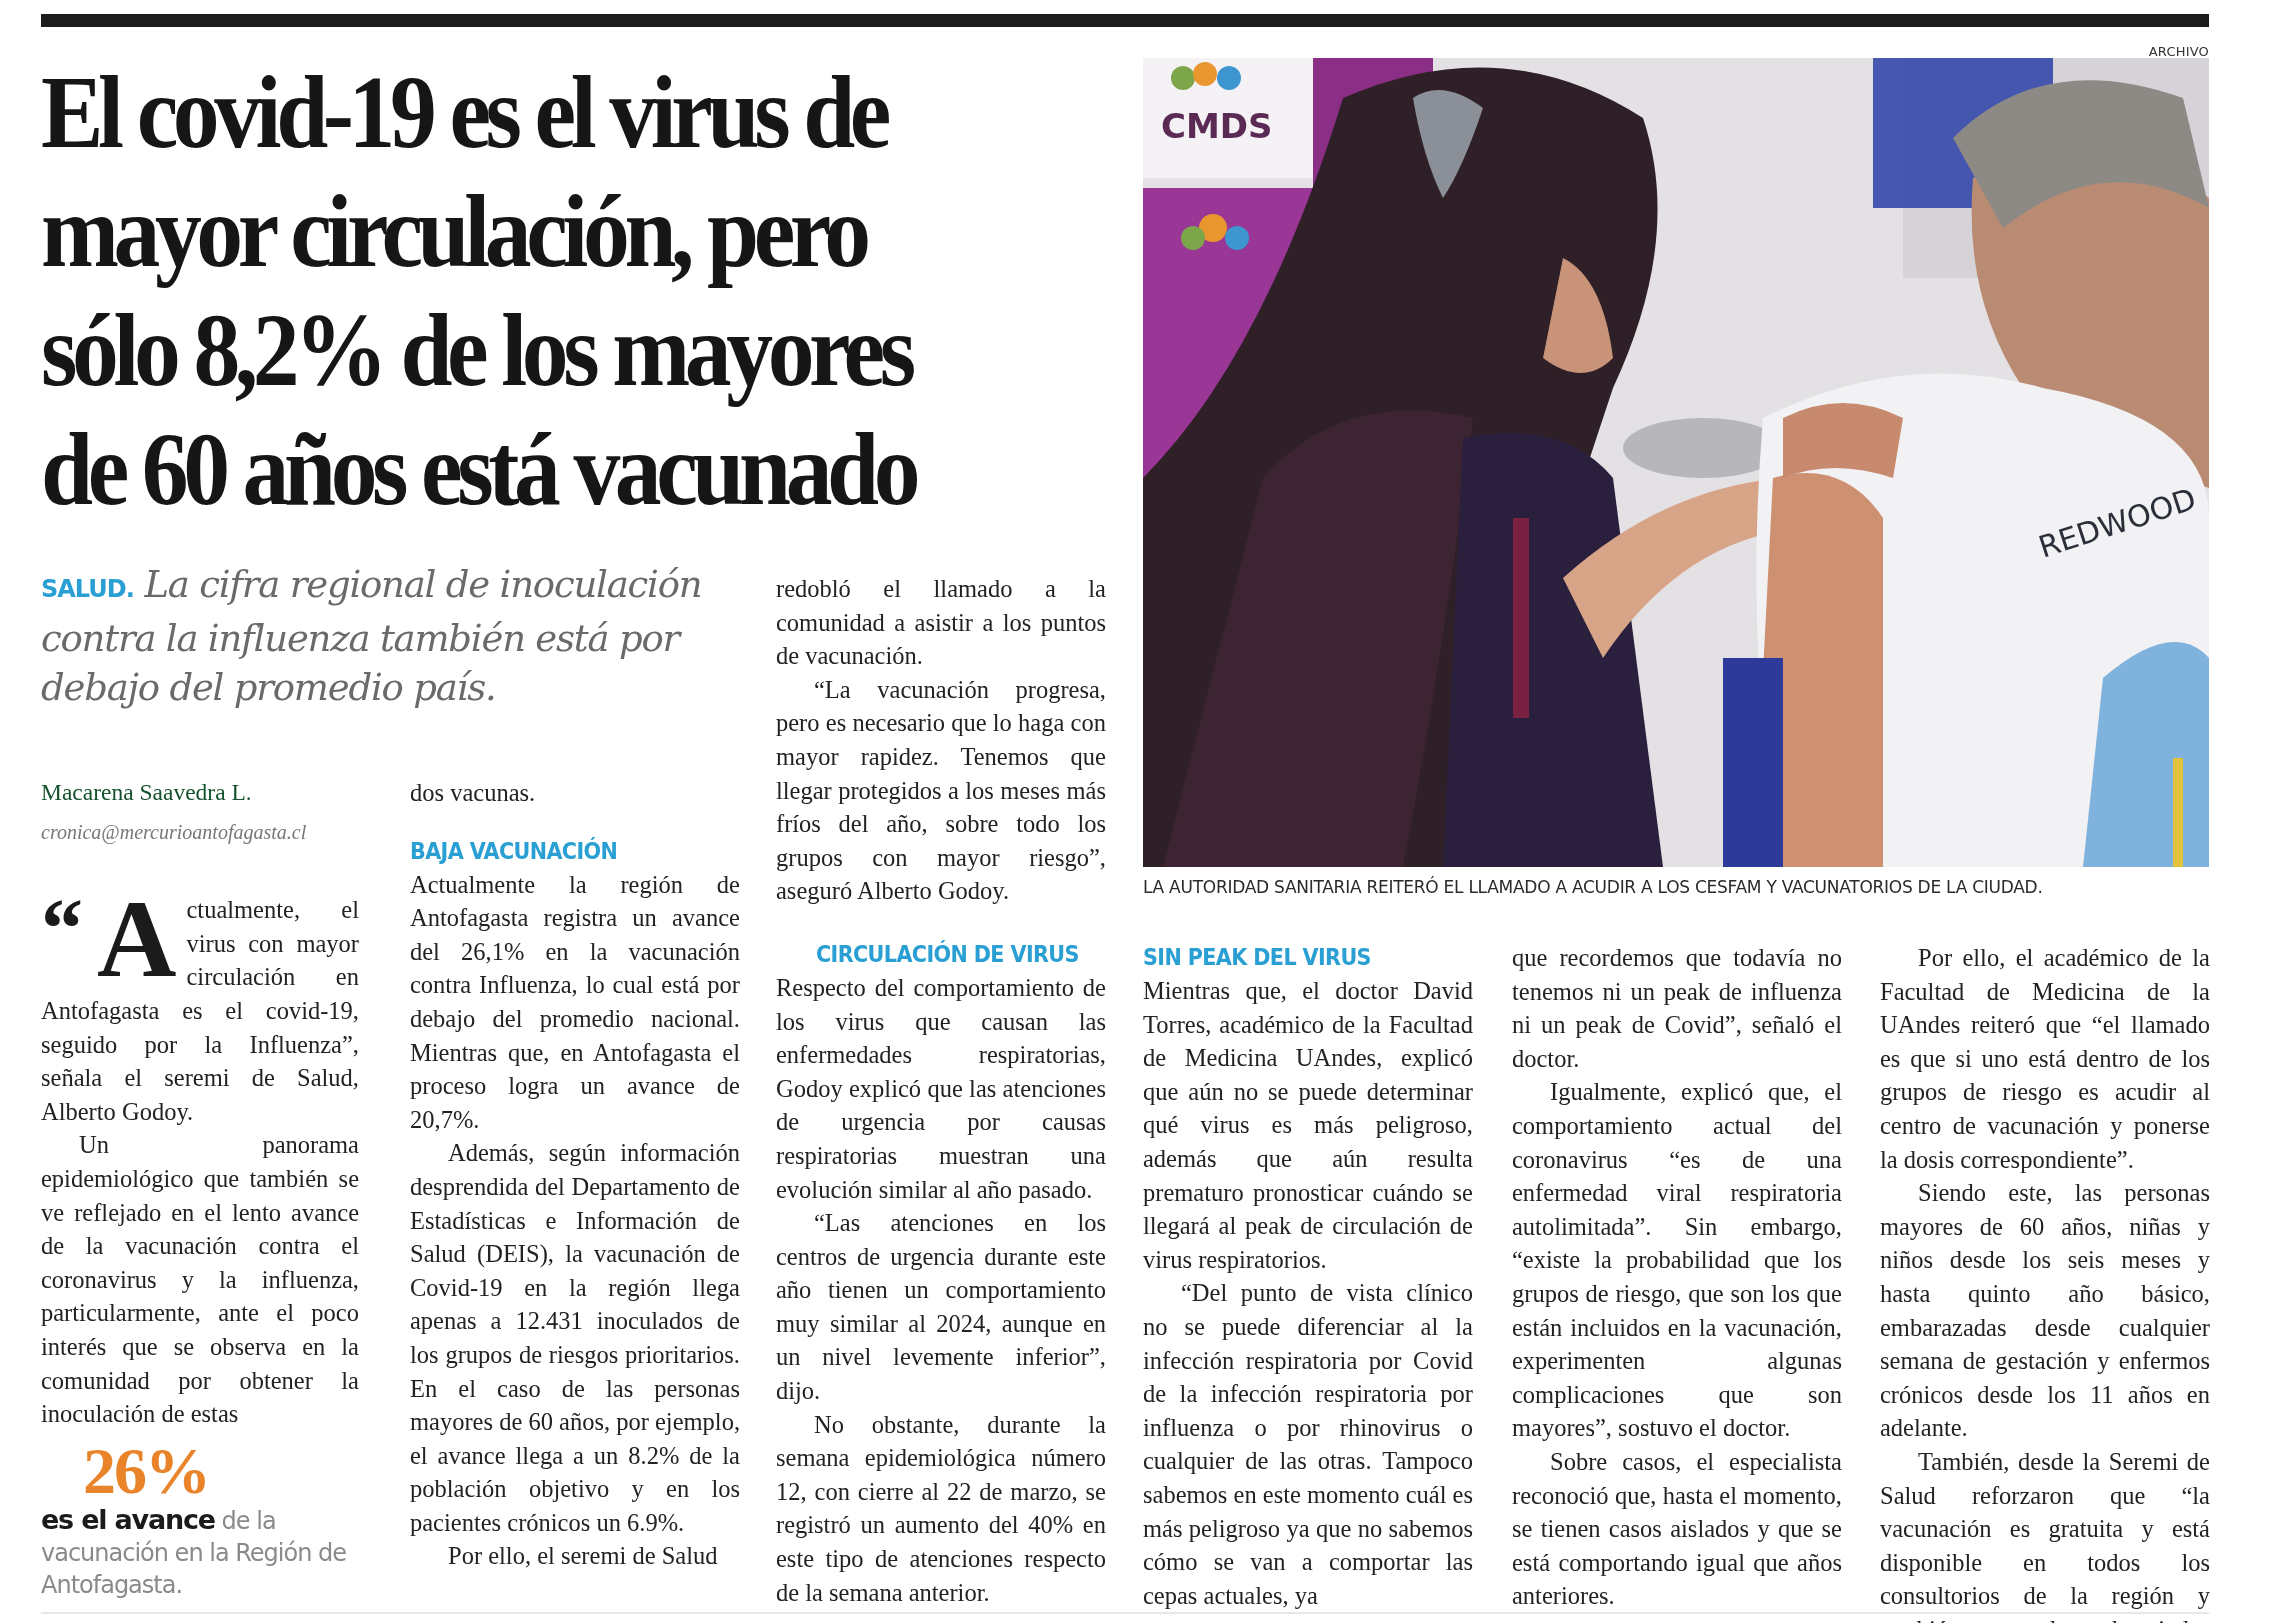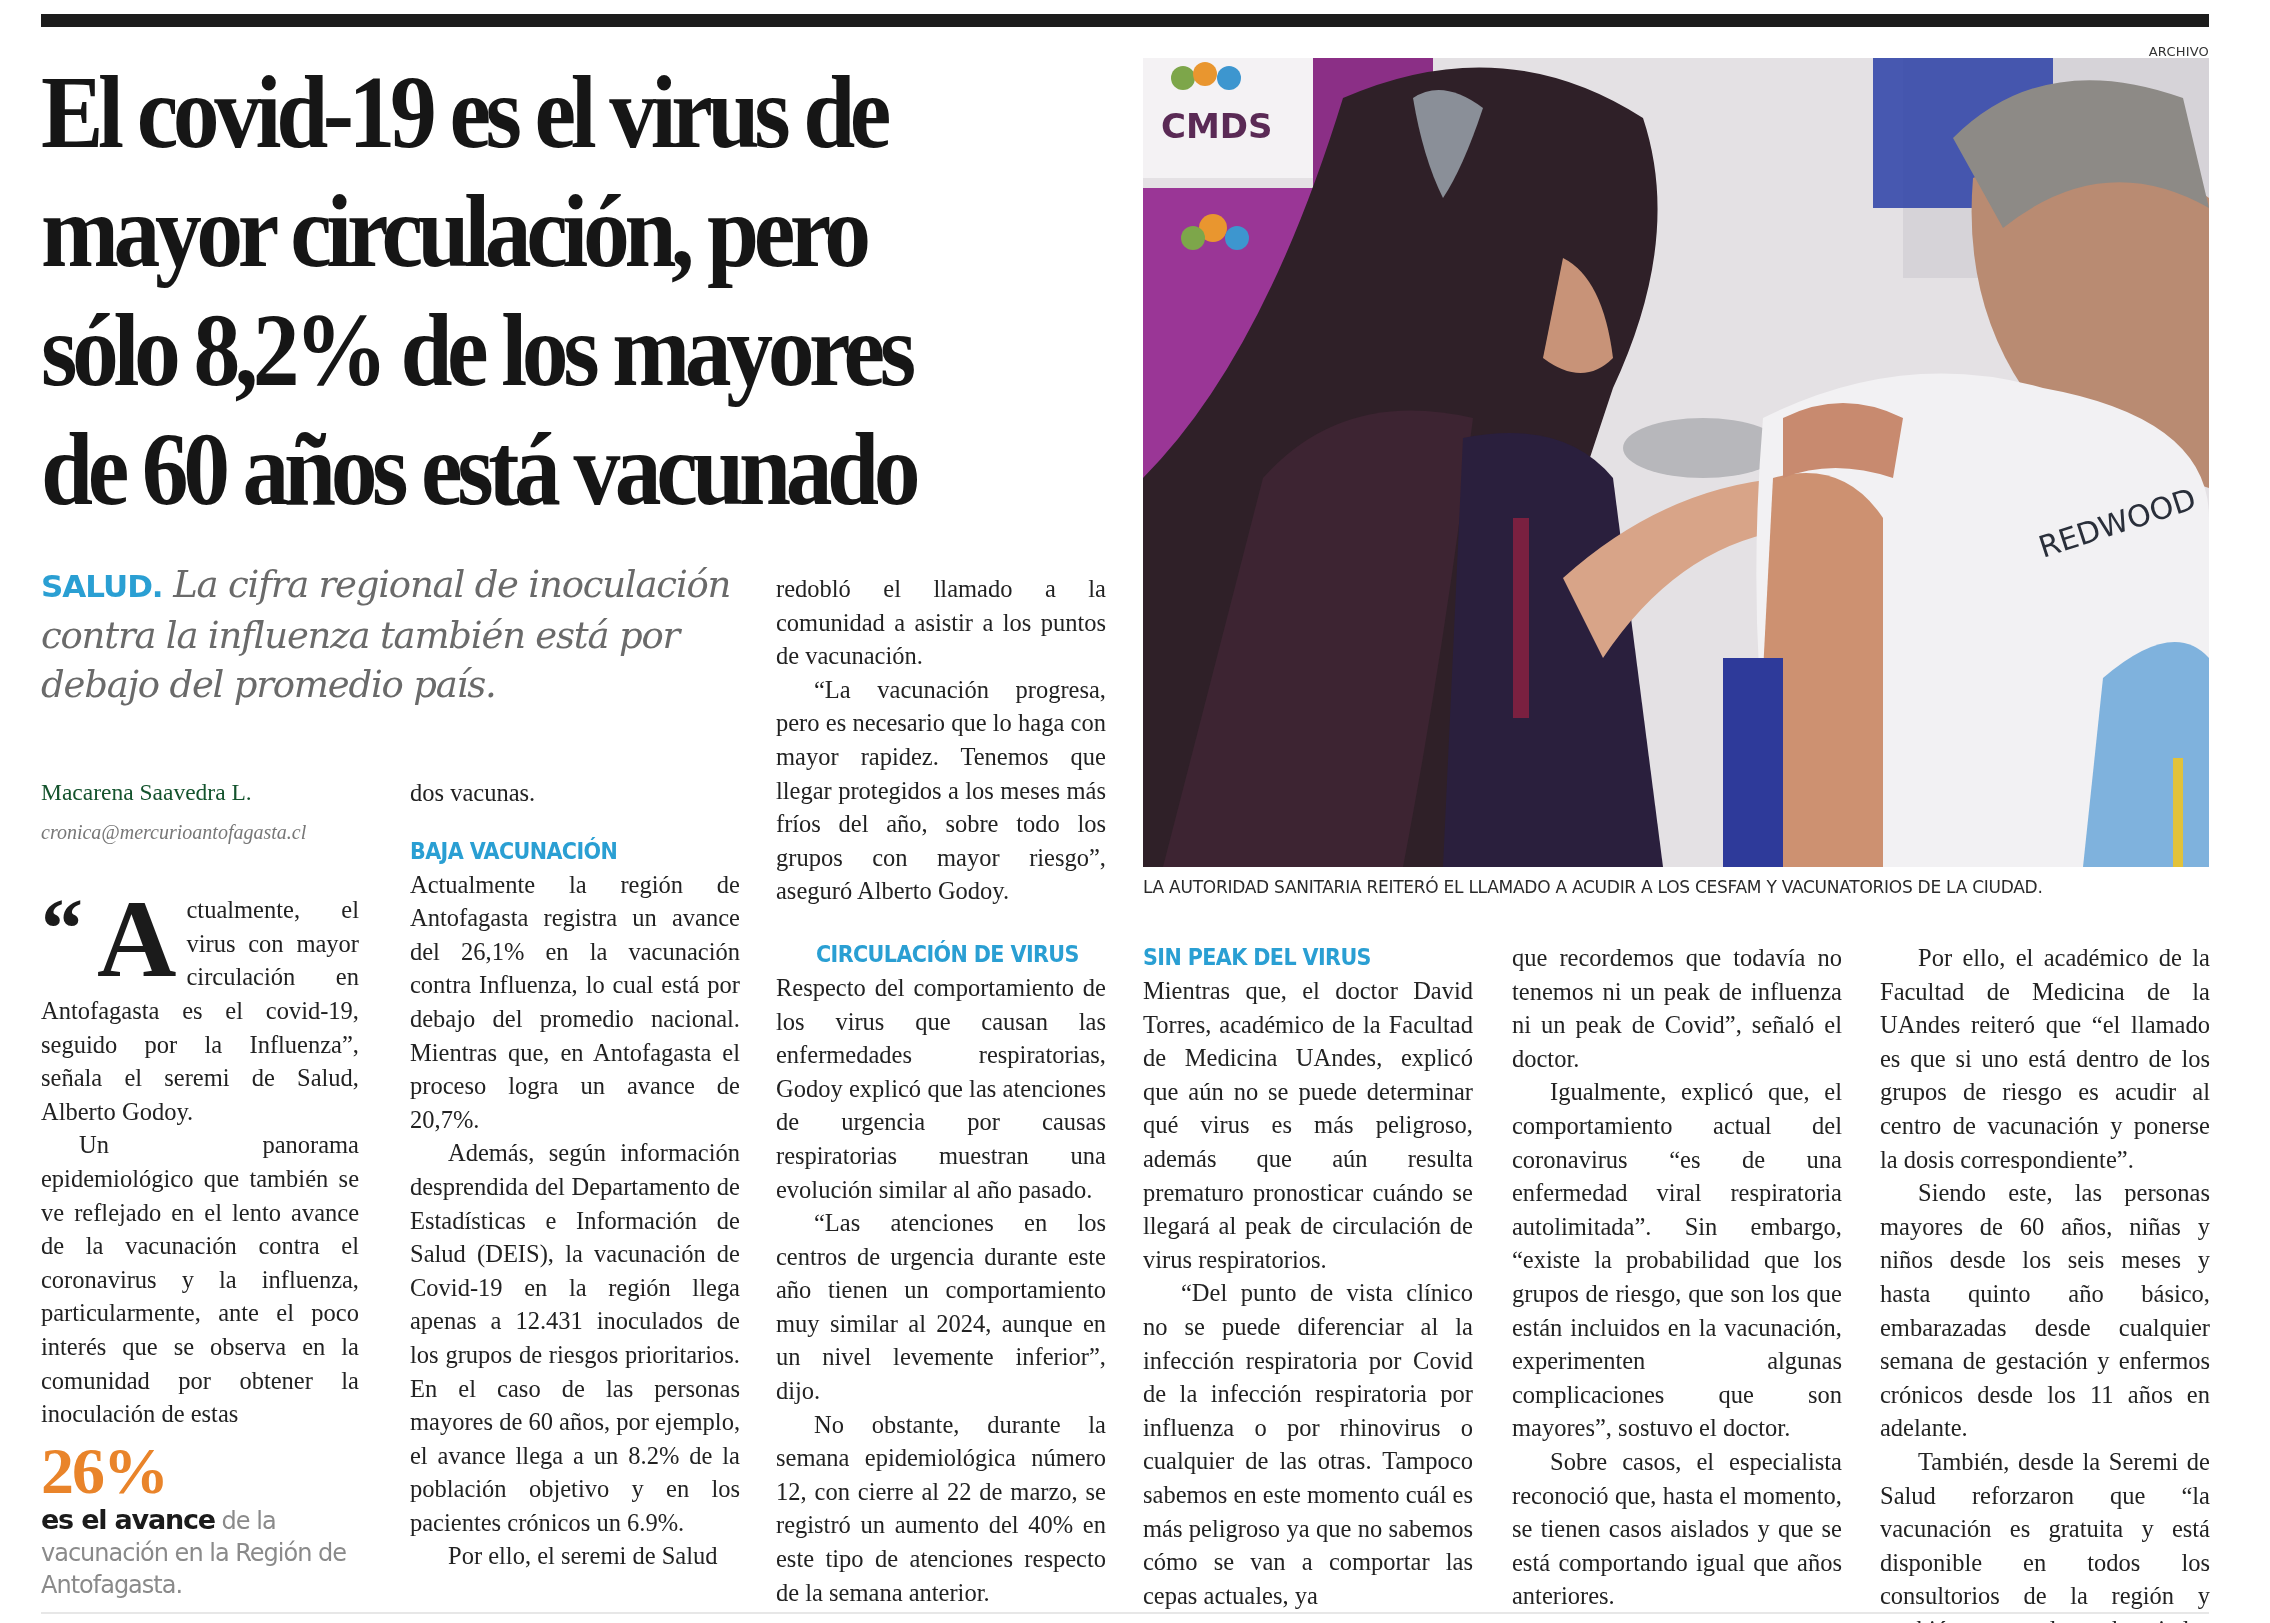--- a/index.html
+++ b/index.html
@@ -2,31 +2,31 @@
 <html><head>
 <meta charset="utf-8">
 <style>
   html, body { margin:0; padding:0; background:#ffffff; }
   body { width:2270px; height:1623px; position:relative; overflow:hidden; font-family:"DejaVu Serif", serif; color:#1b1b1b; }
   .abs { position:absolute; }
   .topbar { left:41px; top:14px; width:2168px; height:13px; background:#1c1c1c; }
   .headline { left:41px; top:52px; width:1090px; font-family:"Liberation Serif", serif; font-weight:bold; font-size:104px; line-height:119px; letter-spacing:-6px; color:#161616; transform:scaleX(0.9); transform-origin:left top; }
   .headline div { white-space:nowrap; }
   .deck { left:41px; top:560px; width:700px; font-family:"DejaVu Serif", serif; font-style:italic; font-size:37px; line-height:49px; color:#6a6a6a; letter-spacing:-1.2px; }
-  .deck .kicker { font-family:"DejaVu Sans", sans-serif; font-style:normal; font-weight:bold; color:#2a9fd3; font-size:31px; letter-spacing:-1px; }
+  .deck .kicker { font-family:"DejaVu Sans", sans-serif; font-style:normal; font-weight:bold; color:#2a9fd3; font-size:24px; letter-spacing:-1px; }
   .col { position:absolute; width:330px; font-family:"Liberation Serif", serif; font-size:24.5px; line-height:33.6px; text-align:justify; color:#222; hyphens:manual; }
   .col p { margin:0; text-indent:38px; }
   .col p.noindent { text-indent:0; }
   .subhead { font-family:"DejaVu Sans Condensed","DejaVu Sans", sans-serif; font-weight:bold; color:#2a9fd3; font-size:23px; line-height:33px; letter-spacing:-0.6px; text-transform:uppercase; }
   .byline-name { font-family:"Liberation Serif", serif; font-size:23.5px; color:#14532d; }
   .byline-mail { font-family:"Liberation Serif", serif; font-style:italic; font-size:20px; color:#777; margin-top:6px; }
   .dropcap-wrap { position:relative; }
   .quote-mark { position:absolute; left:0; top:-6px; font-family:"Liberation Serif", serif; font-weight:bold; font-size:84px; line-height:84px; color:#1b1b1b; }
   .drop-letter { float:left; margin:2px 10px 0 56px; font-family:"Liberation Serif", serif; font-weight:bold; font-size:110px; line-height:88px; color:#1b1b1b; }
-  .stat-num { font-family:"Liberation Serif", serif; font-weight:bold; font-size:66px; line-height:66px; color:#e9842a; letter-spacing:-2px; }
+  .stat-num { font-family:"Liberation Serif", serif; font-weight:bold; font-size:66px; line-height:66px; color:#e9842a; letter-spacing:-2px;margin-left:42px; }
   .stat-text { font-family:"DejaVu Sans", sans-serif; font-size:24px; line-height:32px; color:#8a8a8a; letter-spacing:-1px; }
   .stat-text b { color:#1b1b1b; font-size:27px; letter-spacing:-1.2px; }
   .photo { left:1143px; top:58px; width:1066px; height:809px; overflow:hidden; background:#eab308; }
   .archivo { left:2060px; top:44px; width:149px; text-align:right; font-family:"DejaVu Sans", sans-serif; font-size:13px; color:#333; letter-spacing:0.2px; }
   .caption { left:1143px; top:876px; width:1066px; font-family:"DejaVu Sans", sans-serif; font-size:18.5px; color:#2a2a2a; letter-spacing:-0.3px; white-space:nowrap; transform:scaleX(0.92); transform-origin:left top; }
   .bottomrule { left:41px; top:1612px; width:2168px; height:2px; background:#e7e7e7; }
 </style>
 </head>
 <body>
 

